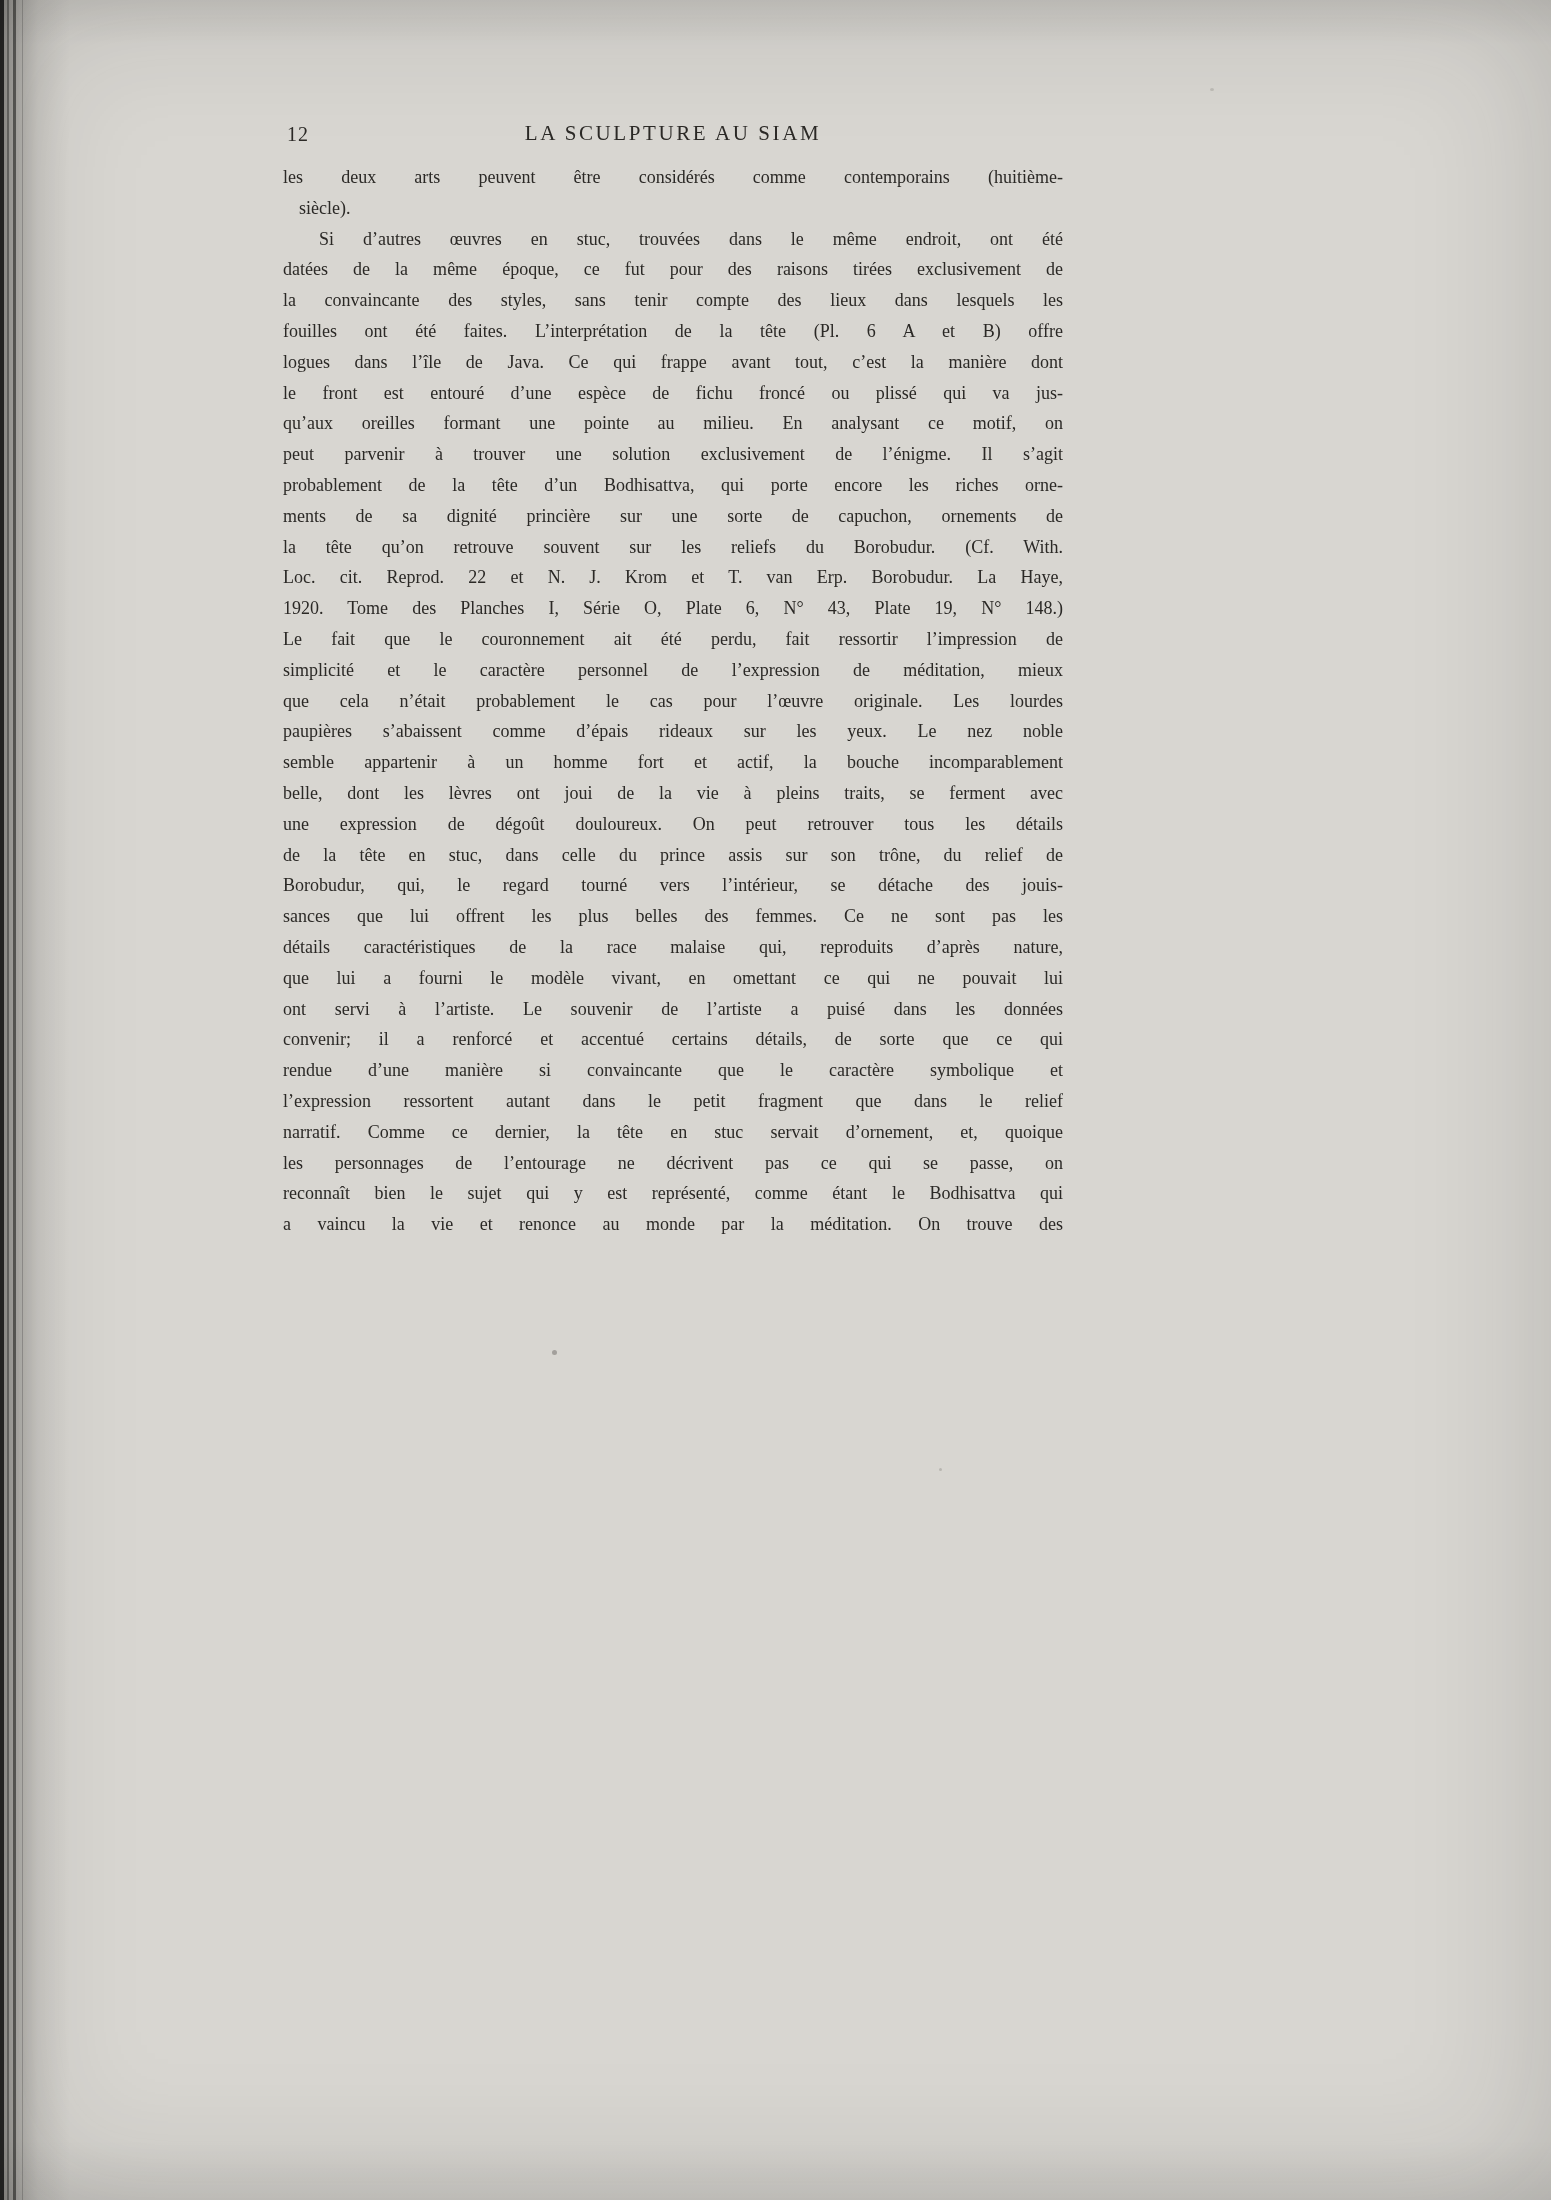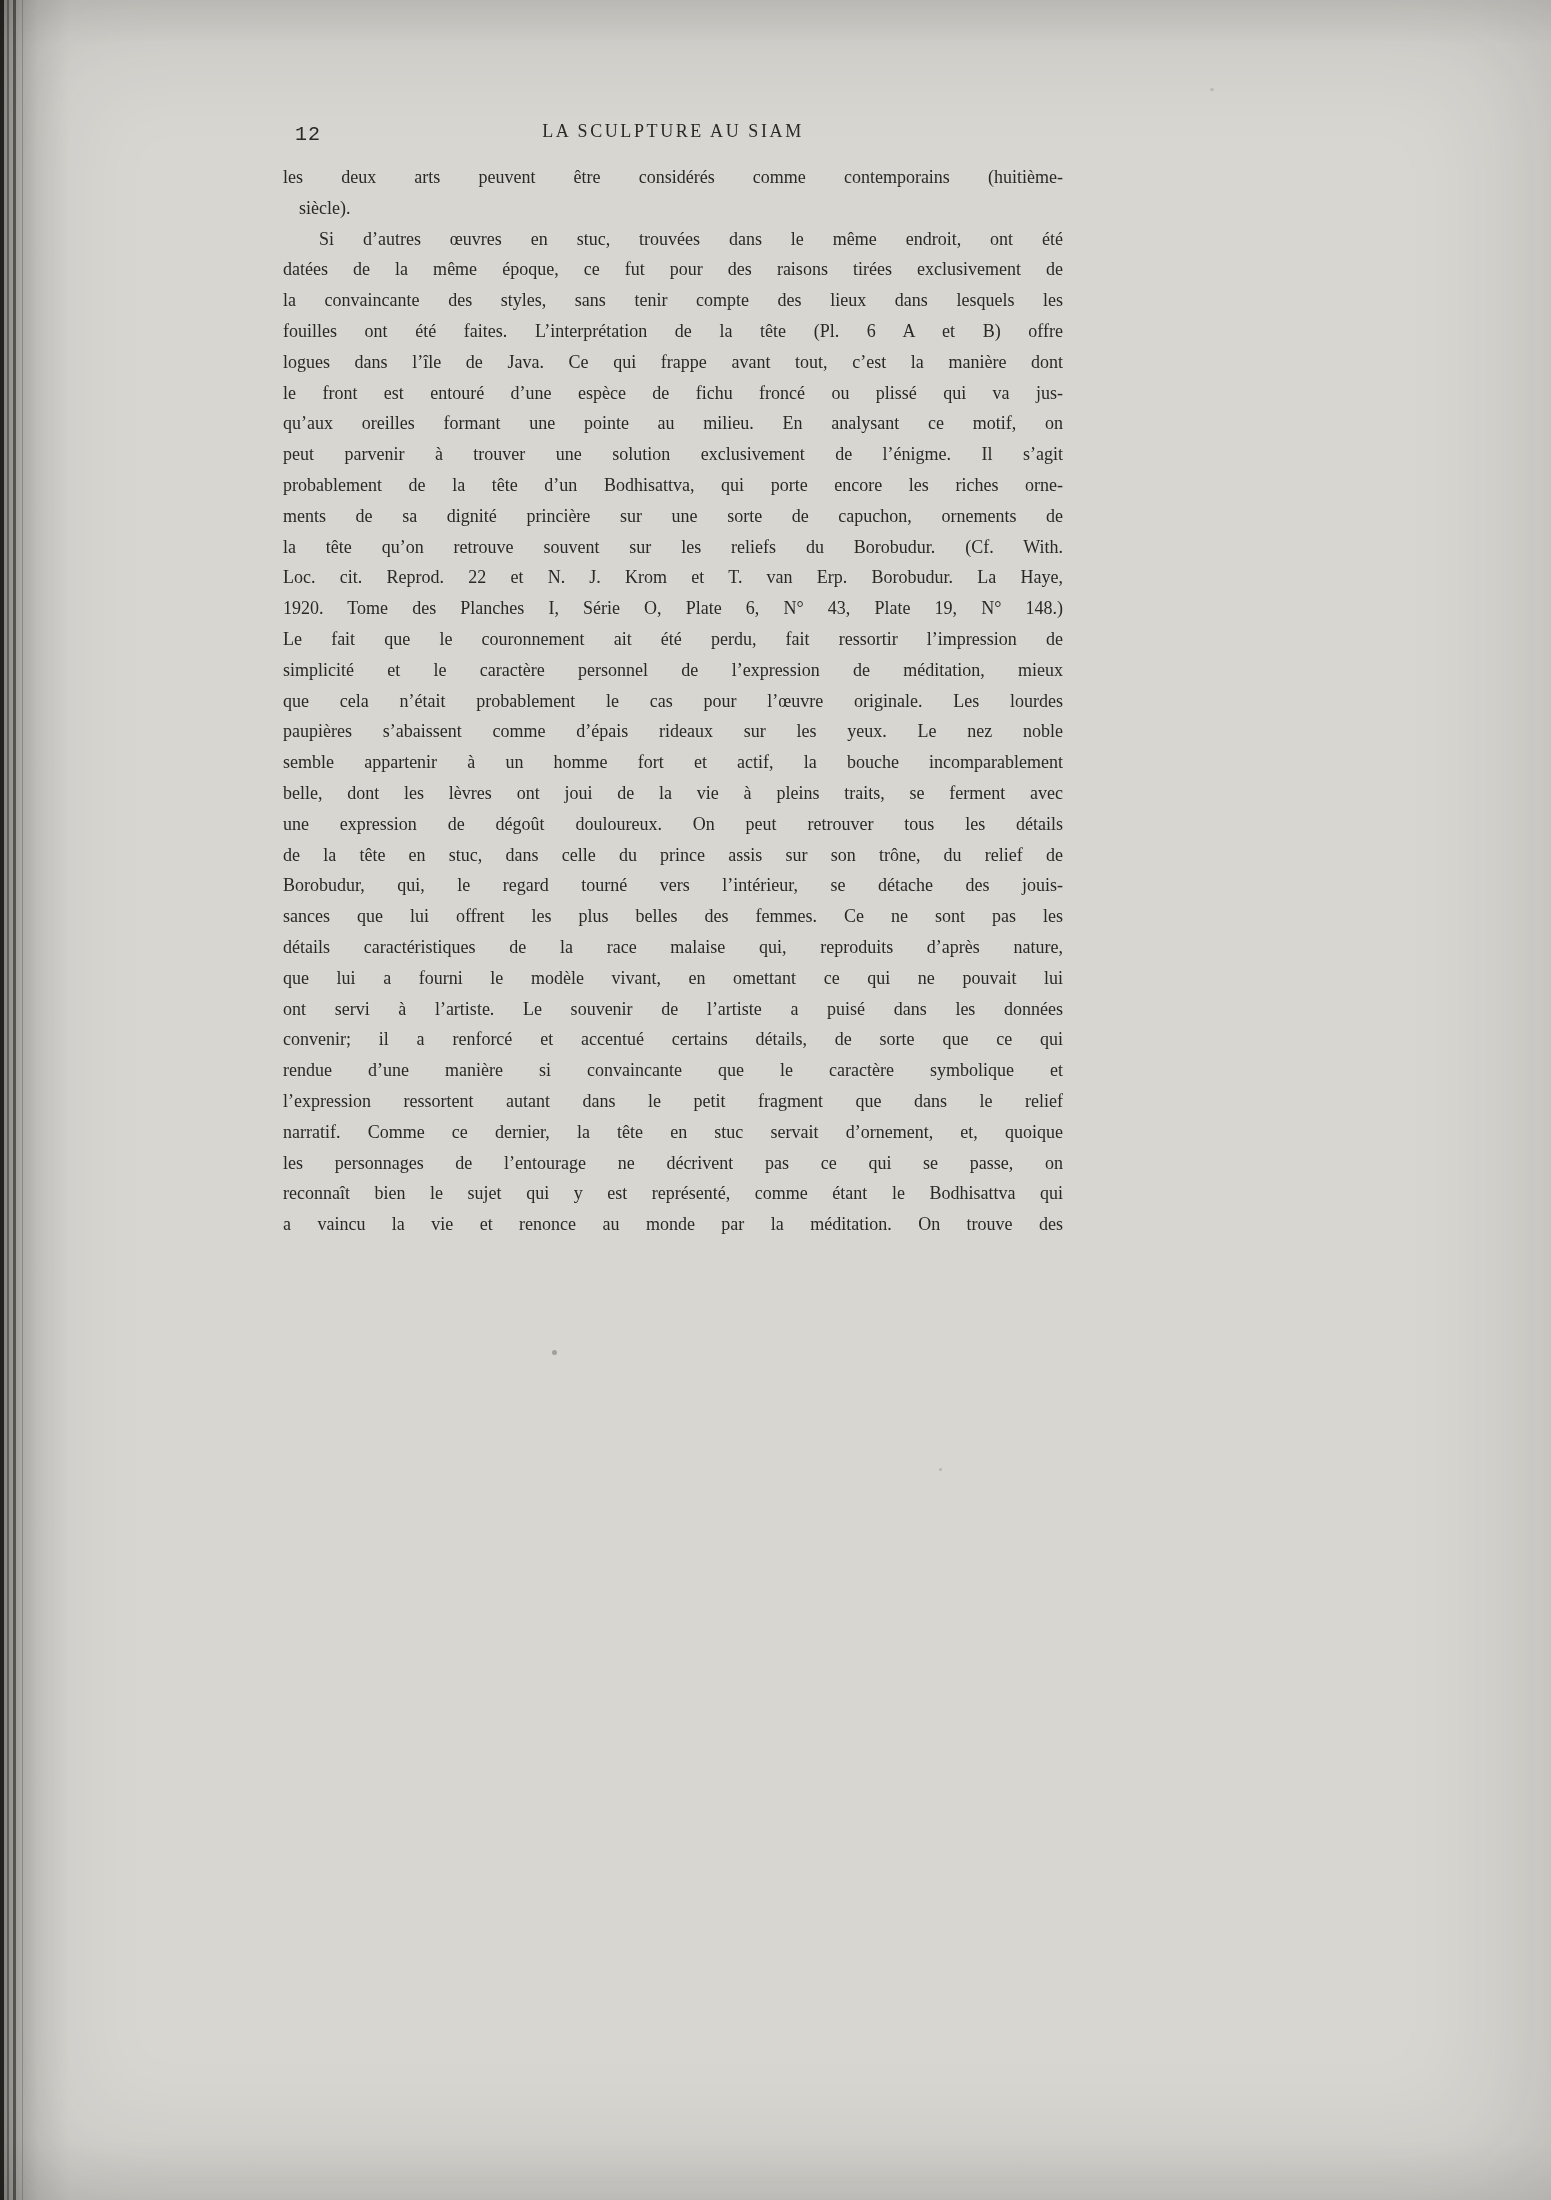--- a/index.html
+++ b/index.html
@@ -33,29 +33,28 @@
     top: 120px;
     width: 780px;
   }
   .running-head {
     position: relative;
     height: 30px;
     margin-bottom: 12px;
   }
   .page-num {
     position: absolute;
-    left: 12px;
+    left: 4px;
     top: 3px;
     font-size: 20px;
     letter-spacing: 1px;
-    font-family: Liberation Mono, monospace;
   }
   .head-title {
     text-align: center;
-    font-size: 18px;
+    font-size: 21px;
     letter-spacing: 2.6px;
     padding-top: 1px;
   }
   .text-block {
     font-size: 18px;
     line-height: 30.8px;
   }
   .line {
     text-align: justify;
     text-align-last: justify;

